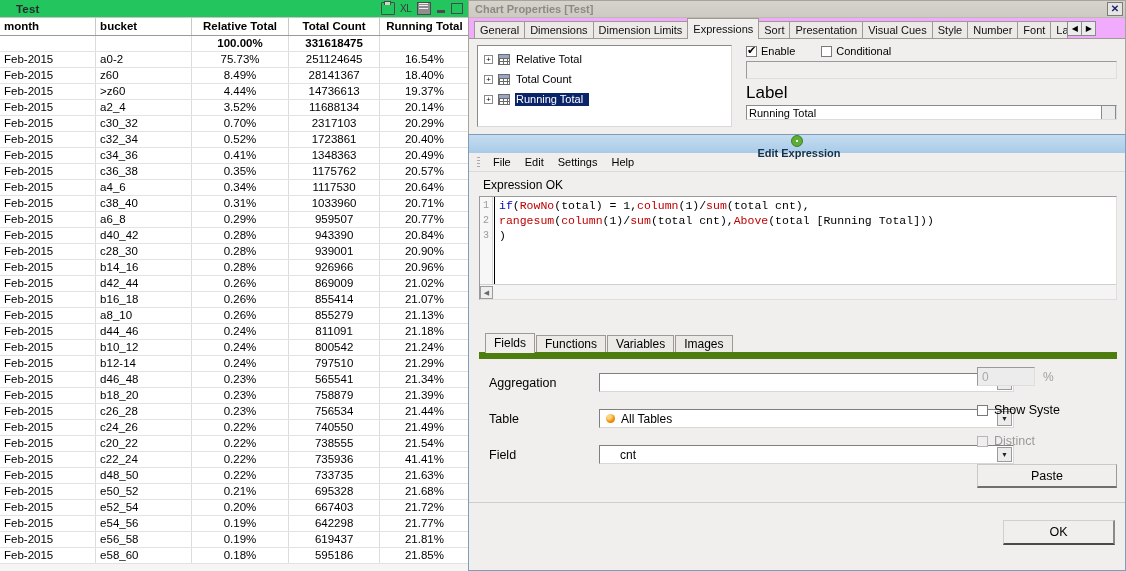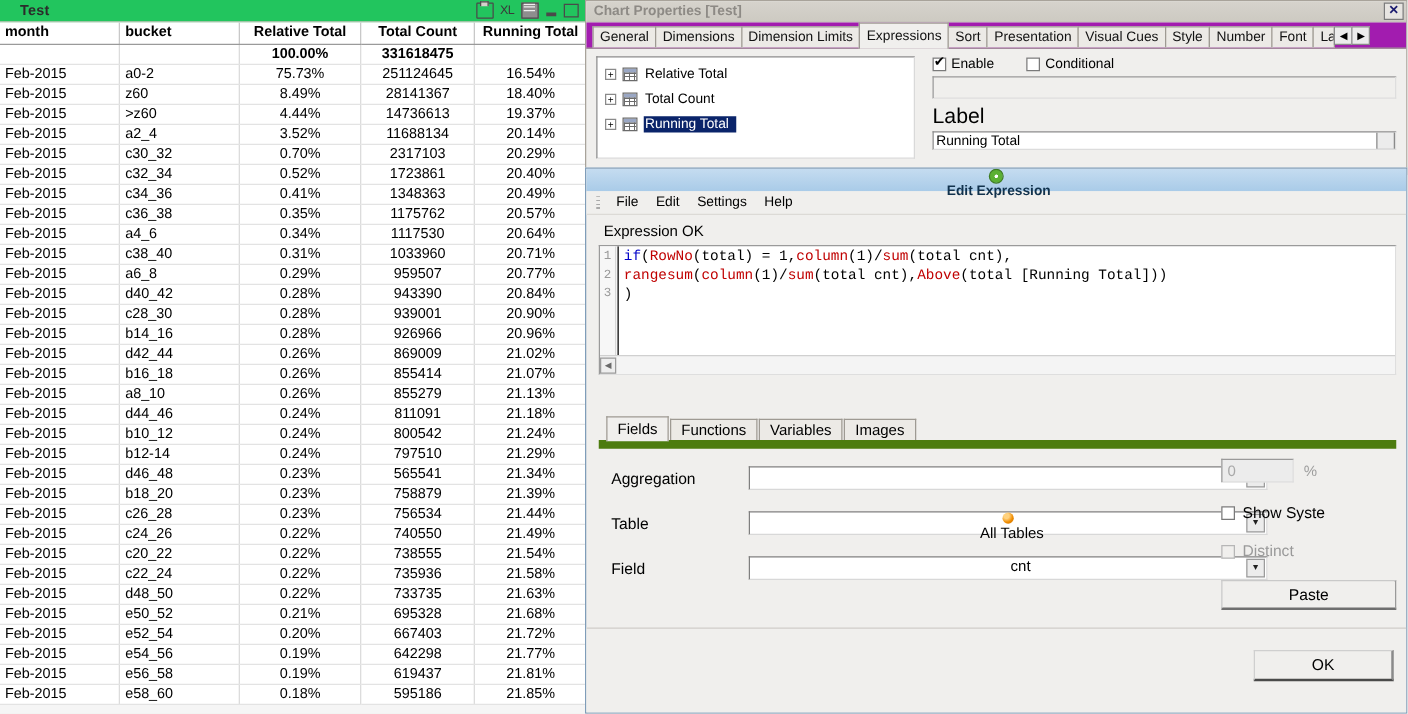--- a/index.html
+++ b/index.html
@@ -86,21 +86,21 @@
   }
   #cp-title { flex: 1; font-size: 11px; font-weight: bold; color: #8d8a85; }
   #cp-close {
     width: 16px; height: 14px; margin-right: 2px;
     border: 1px solid #7b7b7b; background: #e7e5e1;
     font-size: 10px; font-weight: bold; line-height: 12px; text-align: center;
     color: #1a1a6e; box-sizing: border-box; cursor: default;
   }
   #cp-tabs {
     height: 21px; display: flex; align-items: flex-end;
-    padding-left: 5px; background: #a21caf;
+    padding-left: 5px; background: #f0abfc;
     border-bottom: 1px solid #9e9a93;
     box-sizing: border-box; position: relative;
   }
   .cp-tab {
     font-size: 11px; padding: 2px 5px 3px 5px; margin-right: -1px;
     border: 1px solid #9e9a93; border-bottom: none;
     background: #eceae6; height: 17px; box-sizing: border-box;
     white-space: nowrap; line-height: 13px; color: #111;
   }
   .cp-tab.active {
@@ -249,21 +249,21 @@
   .ee-tab.active { background: #f0efed; height: 20px; margin-bottom: -1px; padding-top: 3px; }
   #ee-fields {
     padding: 14px 0 0 0; position: relative; height: 168px; box-sizing: border-box;
   }
   .fld-row { display: flex; align-items: center; margin-bottom: 17px; }
   .fld-label { width: 120px; font-size: 12.5px; padding-left: 10px; box-sizing: border-box; }
   .combo {
     height: 19px; background: #fff; border: 1px solid #7f7f7f;
     border-right-color:#d8d8d8; border-bottom-color:#d8d8d8;
     box-sizing: border-box; display: flex; align-items: center;
-    font-size: 12px; padding-left: 6px; position: relative; flex-direction: column;
+    font-size: 12px; padding-left: 6px; position: relative;
   }
   .combo .arrow {
     position: absolute; right: 1px; top: 1px; width: 15px; height: 15px;
     background: #ececec; border: 1px solid #9b9b9b; box-sizing: border-box;
     font-size: 7px; line-height: 13px; text-align: center; color: #222;
   }
   .orange-dot {
     width: 9px; height: 9px; border-radius: 50%;
     background: radial-gradient(circle at 35% 30%, #ffd27f 0 25%, #f08c00 60%, #c06a00 100%);
     margin-right: 6px; flex: none;
@@ -515,21 +515,21 @@
             <td class="col-bucket">c20_22</td>
             <td class="col-rel">0.22%</td>
             <td class="col-cnt">738555</td>
             <td class="col-run">21.54%</td>
           </tr>
           <tr class="">
             <td class="col-month">Feb-2015</td>
             <td class="col-bucket">c22_24</td>
             <td class="col-rel">0.22%</td>
             <td class="col-cnt">735936</td>
-            <td class="col-run">21.58%</td>
+            <td class="col-run">41.41%</td>
           </tr>
           <tr class="">
             <td class="col-month">Feb-2015</td>
             <td class="col-bucket">d48_50</td>
             <td class="col-rel">0.22%</td>
             <td class="col-cnt">733735</td>
             <td class="col-run">21.63%</td>
           </tr>
           <tr class="">
             <td class="col-month">Feb-2015</td>

